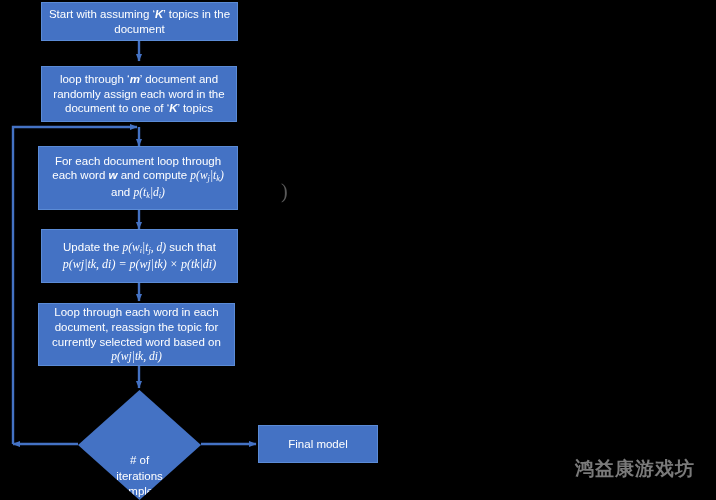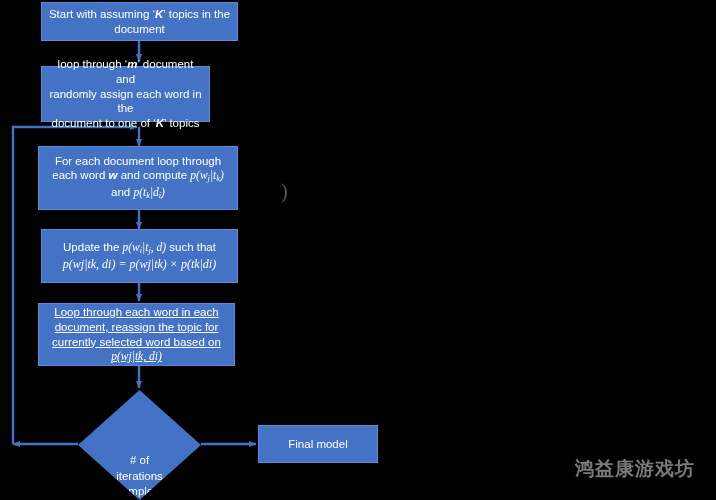--- a/index.html
+++ b/index.html
@@ -89,21 +89,21 @@
   </g>
 </svg>
 
 <div class="node" style="left:41px;top:2px;width:197px;height:39px;">
   <span class="txt">
     <span>Start with assuming ‘</span><b class="bi">K</b><span>’ topics in the</span><br>
     <span>document</span>
   </span>
 </div>
 
-<div class="node" style="left:41px;top:66px;width:169px;height:56px;">
+<div class="node" style="left:41px;top:66px;width:196px;height:56px;">
   <span class="txt">
     <span>loop through ‘</span><b class="bi">m</b><span>’ document and</span><br>
     <span>randomly assign each word in the</span><br>
     <span>document to one of ‘</span><b class="bi">K</b><span>’ topics</span>
   </span>
 </div>
 
 <div class="node" style="left:38px;top:146px;width:200px;height:64px;">
   <span class="txt">
     <span>For each document  loop through</span><br>
@@ -112,21 +112,21 @@
   </span>
 </div>
 
 <div class="node" style="left:41px;top:229px;width:197px;height:54px;">
   <span class="txt">
     <span>Update the </span><span class="mv"><span>p(w</span><sub>i</sub><span>|t</span><sub>j</sub><span>, d)</span></span><span> such that</span><br>
     <span class="mv" style="font-size:12px;">p(wj|tk, di) = p(wj|tk) × p(tk|di)</span>
   </span>
 </div>
 
-<div class="node" style="left:38px;top:303px;width:197px;height:63px;text-decoration:underline;">
+<div class="node" style="left:38px;top:303px;width:197px;height:63px;">
   <span class="txt">
     <span>Loop through each word in each</span><br>
     <span>document, reassign the topic for</span><br>
     <span>currently selected word based on</span><br>
     <span class="mv">p(wj|tk, di)</span>
   </span>
 </div>
 
 <div class="diamond" style="left:78px;top:390px;width:123px;height:110px;">
   <span class="txt">

